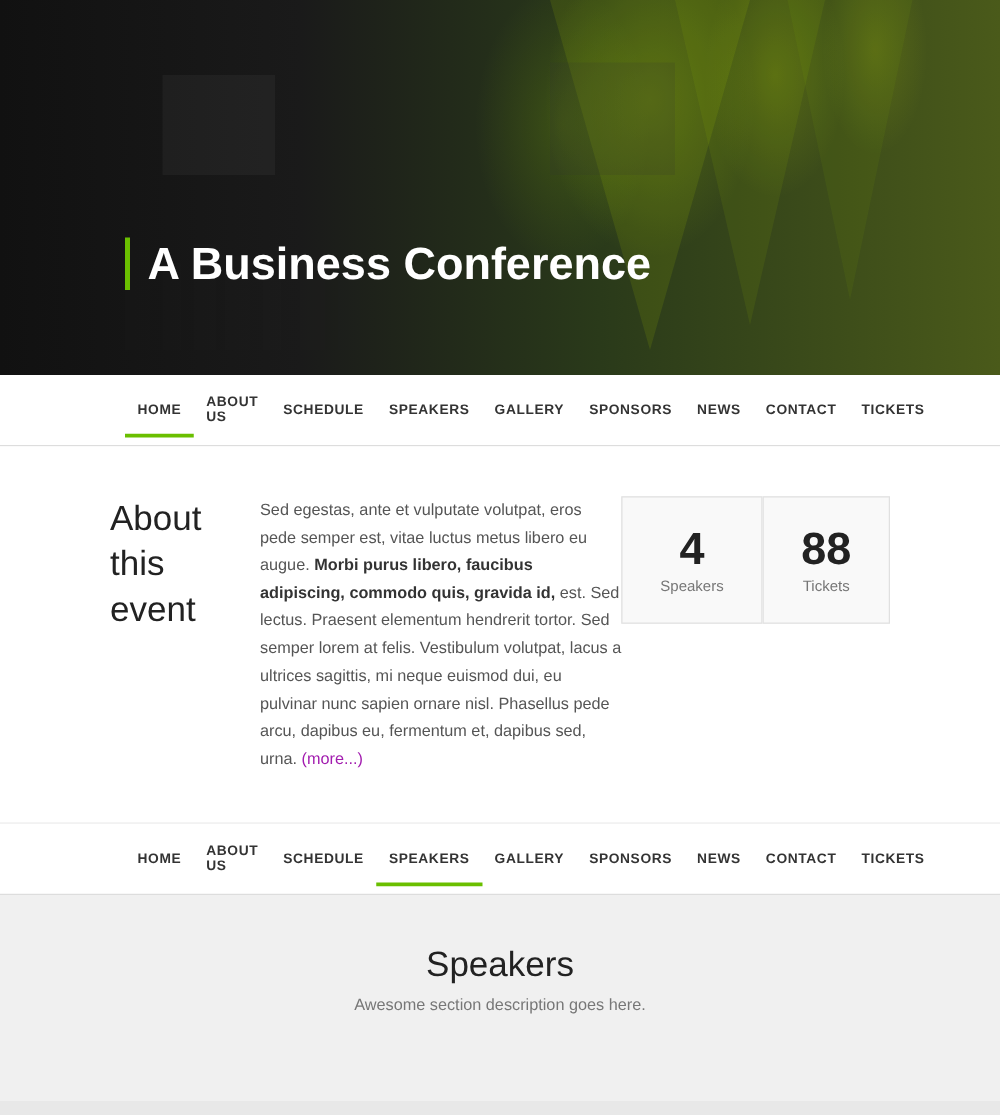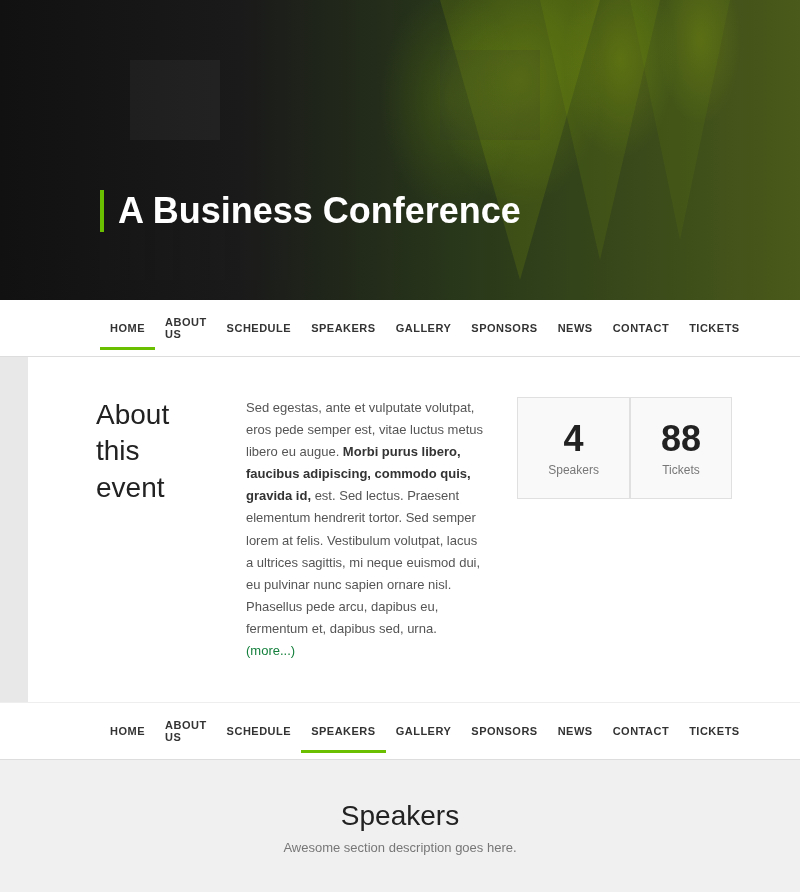--- a/index.html
+++ b/index.html
@@ -111,25 +111,23 @@
       content: '';
       position: absolute;
       bottom: 0; left: 0; right: 0;
       height: 3px;
       background: #6abf00;
     }
 
     
     .about-section {
       background: #fff;
-      padding: 40px 68px;
-      display: flex;
-      gap: 30px;
+      padding: 40px 88px;
+      display: flex;
       align-items: flex-start;
-      margin-left: 28px;
     }
     .about-left {
       min-width: 120px;
     }
     .about-title {
       font-size: 28px;
       font-weight: normal;
       color: #222;
       line-height: 1.3;
     }
@@ -137,21 +135,21 @@
       flex: 1;
       font-size: 13px;
       line-height: 1.7;
       color: #555;
     }
     .about-text strong {
       font-weight: bold;
       color: #333;
     }
     .about-text a {
-      color: #15803d;
+      color: #a21caf;
       text-decoration: none;
     }
     .stats-container {
       display: flex;
       gap: 0;
       min-width: 180px;
     }
     .stat-box {
       text-align: center;
       padding: 20px 30px;

